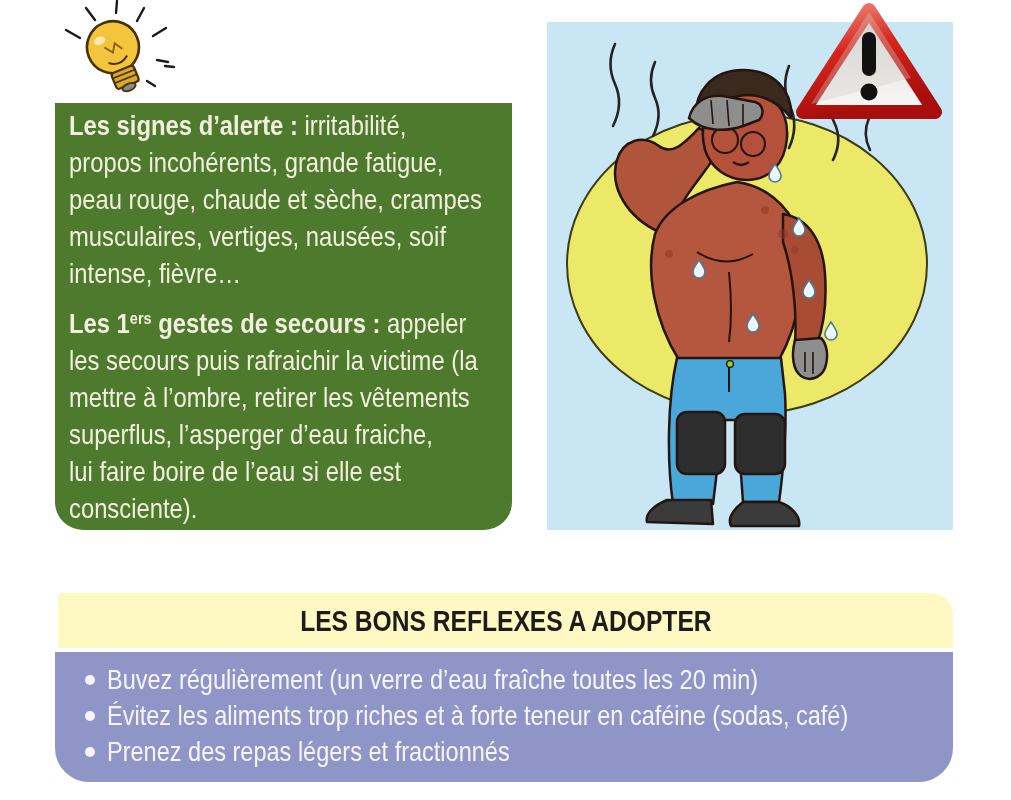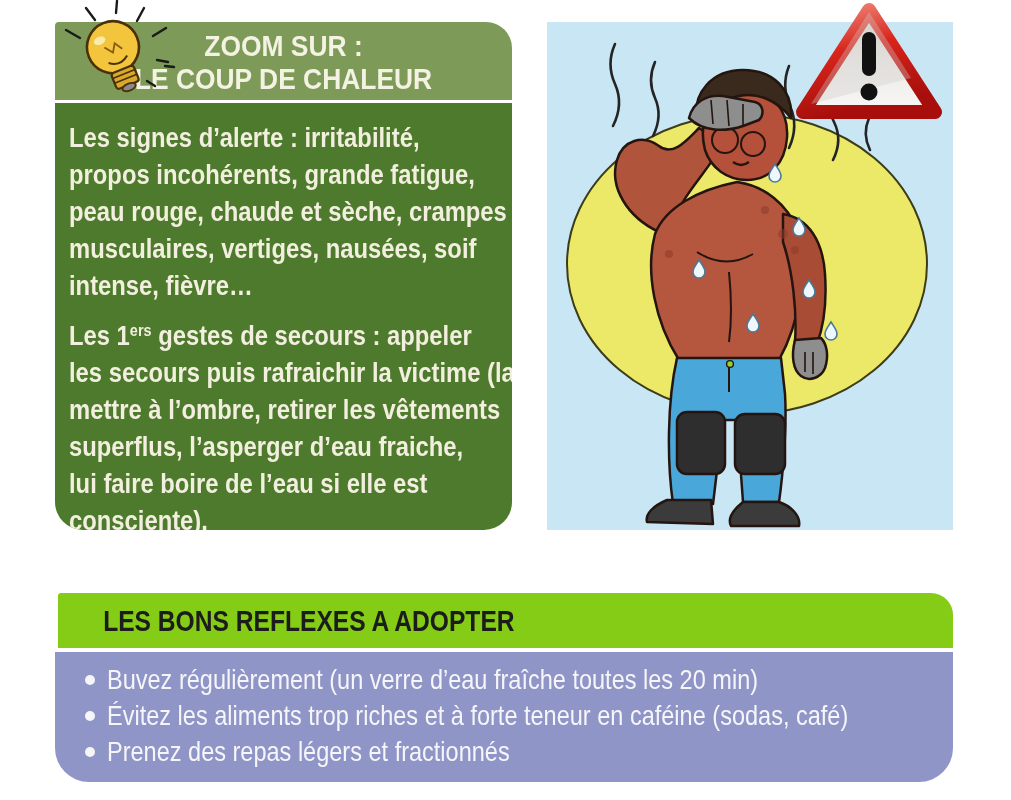--- a/index.html
+++ b/index.html
@@ -8,58 +8,52 @@
 
   
   .zoom-header{position:absolute;left:55px;top:22px;width:457px;height:78px;
     background:#7e9a58;border-radius:4px 26px 0 0;}
   .zoom-title{margin-top:7px;text-align:center;color:#f4f2e3;font-weight:bold;
     font-size:30px;line-height:33px;transform:scaleX(0.88);transform-origin:50% 0;}
   .zoom-body{position:absolute;left:55px;top:103px;width:457px;height:427px;
     background:#4e7a2d;border-radius:0 0 28px 28px;color:#f2efdf;overflow:hidden;}
   .textwrap{width:512px;transform:scaleX(0.85);transform-origin:0 0;
     font-size:28px;line-height:37px;margin:0;}
-  .zoom-body .inner{padding:16px 0 0 14px;font-weight:bold;}
+  .zoom-body .inner{padding:4px 0 0 14px;}
   .para2{margin-top:8px;}
   .rest{white-space:pre;}
   .sup{font-size:17px;vertical-align:9px;}
   b{letter-spacing:0;}
 
   
   .bulb{position:absolute;left:56px;top:0;z-index:6;}
 
   
   .illustration{position:absolute;left:547px;top:22px;width:406px;height:508px;margin:0;}
   .warning{position:absolute;left:795px;top:0;z-index:7;}
 
   
   .reflexes-header{position:absolute;left:58px;top:593px;width:895px;height:55px;
-    background:#84cc16;border-radius:3px 22px 0 0;display:flex;align-items:center;}
+    background:#fef9c3;border-radius:3px 22px 0 0;display:flex;align-items:center;justify-content:center;}
   .reflexes-title{color:#1c1c1c;font-weight:bold;font-size:30px;
     transform:scaleX(0.82);transform-origin:50% 50%;white-space:nowrap;}
   .reflexes-body{position:absolute;left:55px;top:652px;width:898px;height:130px;
     background:#9095c8;border-radius:0 0 34px 34px;}
   .reflexes-list{list-style:none;margin:0;padding:10px 0 0 18px;}
   .reflexes-list li{position:relative;height:36px;line-height:36px;white-space:nowrap;
     color:#f6f6f9;font-size:28px;padding-left:34px;}
   .bullet-dot{position:absolute;left:12px;top:13px;width:10px;height:10px;border-radius:50%;
     background:#f6f6f9;}
   .li-text{display:inline-block;transform:scaleX(0.84);transform-origin:0 50%;}
 </style>
 </head>
 <body>
 
 <div class="page">
 
-  <div class="zoom-header">
-    <div class="zoom-title">
-      <span>ZOOM SUR :</span><br>
-      <span>LE COUP DE CHALEUR</span>
-    </div>
-  </div>
 
   <svg class="bulb" width="128" height="108" viewBox="0 0 128 108">
     <g stroke="#1a1a1a" stroke-width="2.4" stroke-linecap="round">
       <line x1="10" y1="30" x2="24" y2="38"></line>
       <line x1="30" y1="8" x2="39" y2="20"></line>
       <line x1="61" y1="1" x2="60" y2="13"></line>
       <line x1="88" y1="8" x2="81" y2="21"></line>
       <line x1="110" y1="28" x2="97" y2="36"></line>
       <line x1="112" y1="62" x2="101" y2="60"></line>
       <line x1="118" y1="67" x2="109" y2="66"></line>

